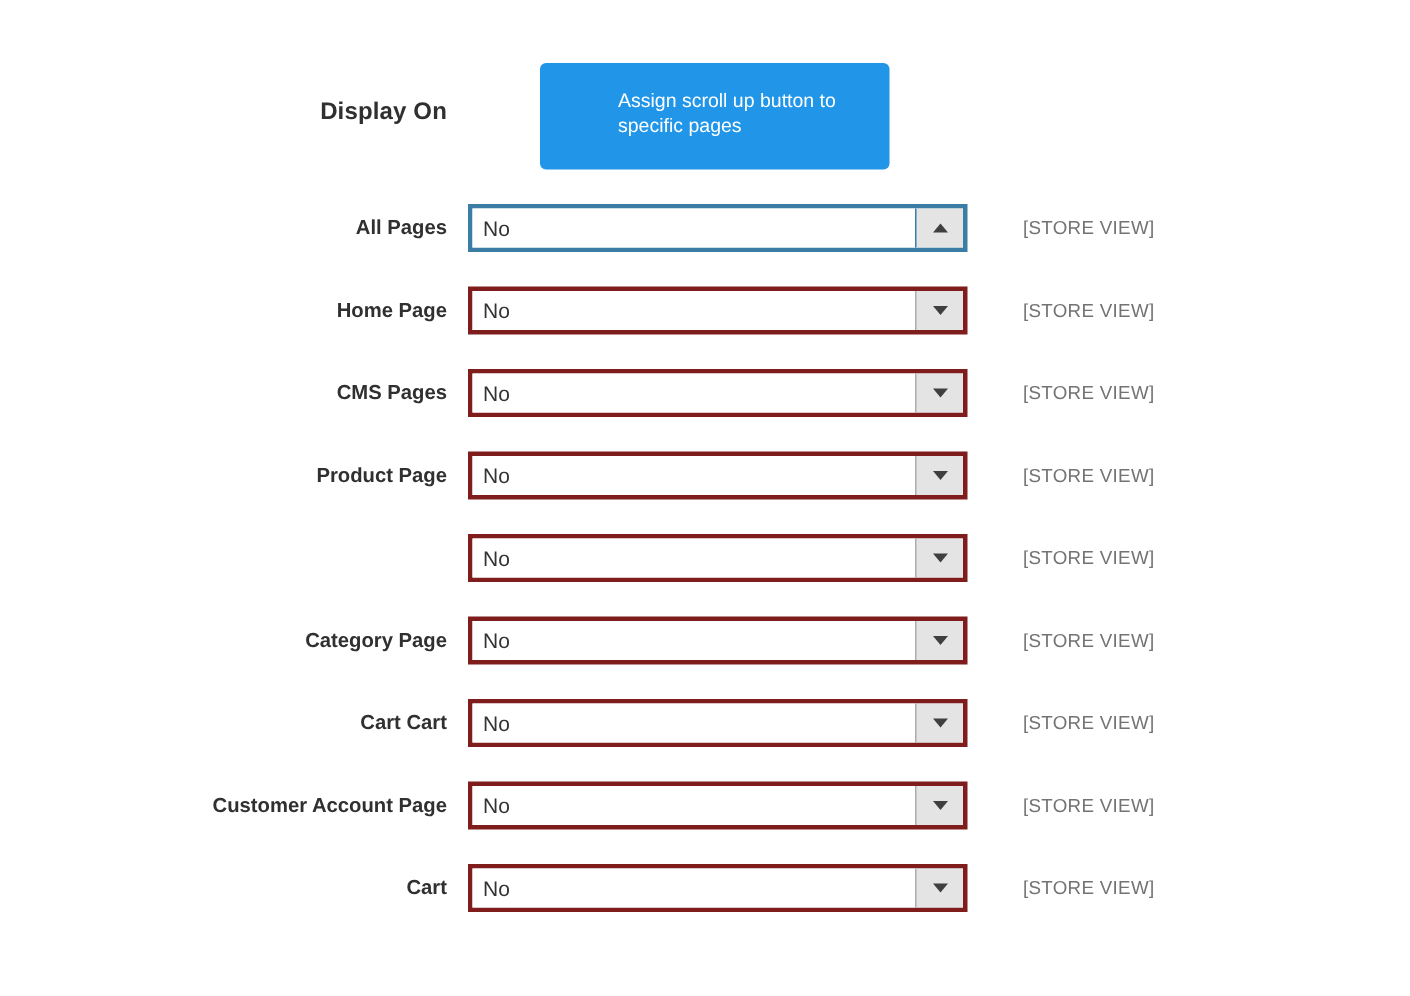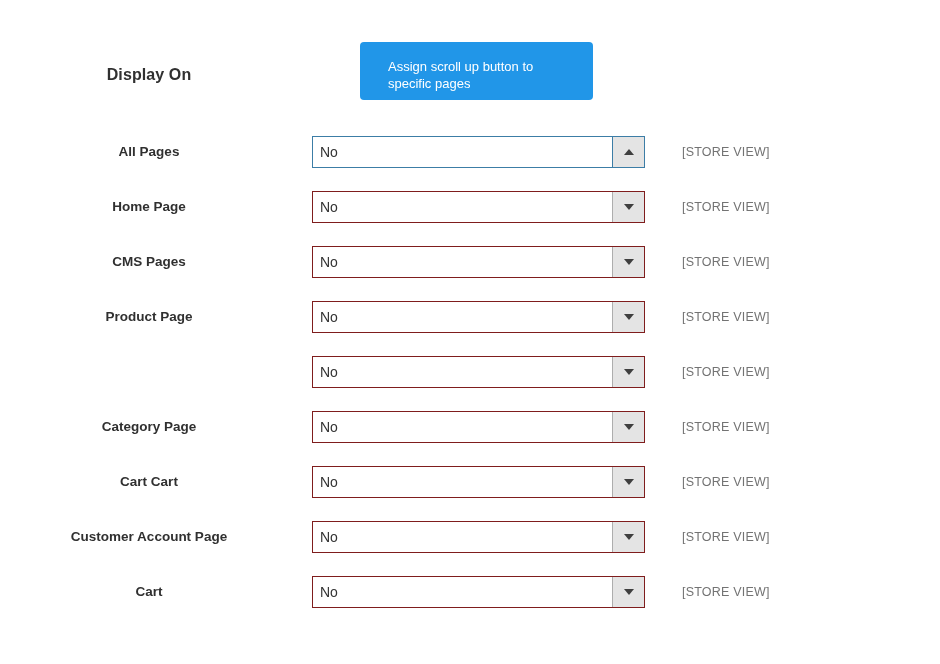--- a/index.html
+++ b/index.html
@@ -21,38 +21,38 @@
     width: 940px;
     height: 664px;
   }
 
   
   .section-title {
     position: absolute;
     left: 0;
     top: 66px;
     width: 298px;
-    text-align: center;
+    text-align: right;
     font-size: 16px;
     font-weight: bold;
     color: #303030;
     letter-spacing: 0.1px;
   }
 
   
   .callout {
     position: absolute;
     left: 360px;
     top: 42px;
     width: 233px;
-    height: 58px;
+    height: 71px;
     background: #2196e8;
     border-radius: 4px;
     box-sizing: border-box;
-    padding: 16px 18px 0 28px;
+    padding: 16px 18px 0 52px;
   }
   .callout-text {
     color: #ffffff;
     font-size: 13px;
     line-height: 17px;
     font-family: "Liberation Sans", sans-serif;
   }
 
   
   .form-rows {
@@ -63,34 +63,34 @@
   }
   .form-row {
     position: relative;
     height: 55px;
   }
   .row-label {
     position: absolute;
     left: 0;
     top: 8px;
     width: 298px;
-    text-align: center;
+    text-align: right;
     font-size: 13.5px;
     font-weight: bold;
     color: #303030;
     white-space: nowrap;
   }
   .select-wrap {
     position: absolute;
     left: 312px;
     top: 0;
     width: 333px;
     height: 32px;
     box-sizing: border-box;
-    border: 1px solid #7f1d1d;
+    border: 3px solid #7f1d1d;
     background: #ffffff;
     display: flex;
     align-items: stretch;
   }
   .select-wrap.is-focused {
     border-color: #3c7da6;
   }
   .select-value {
     flex: 1 1 auto;
     display: flex;

